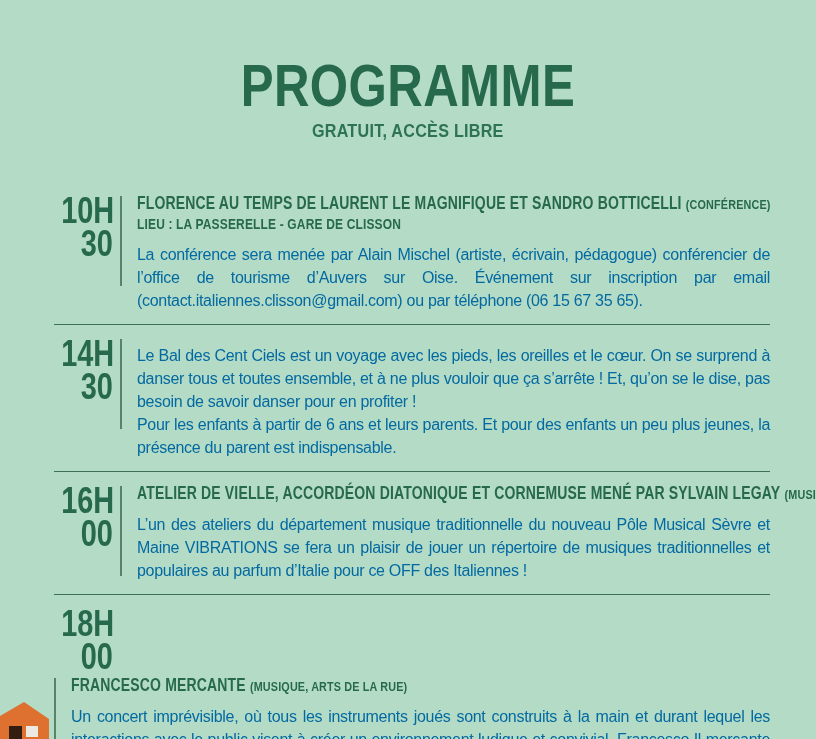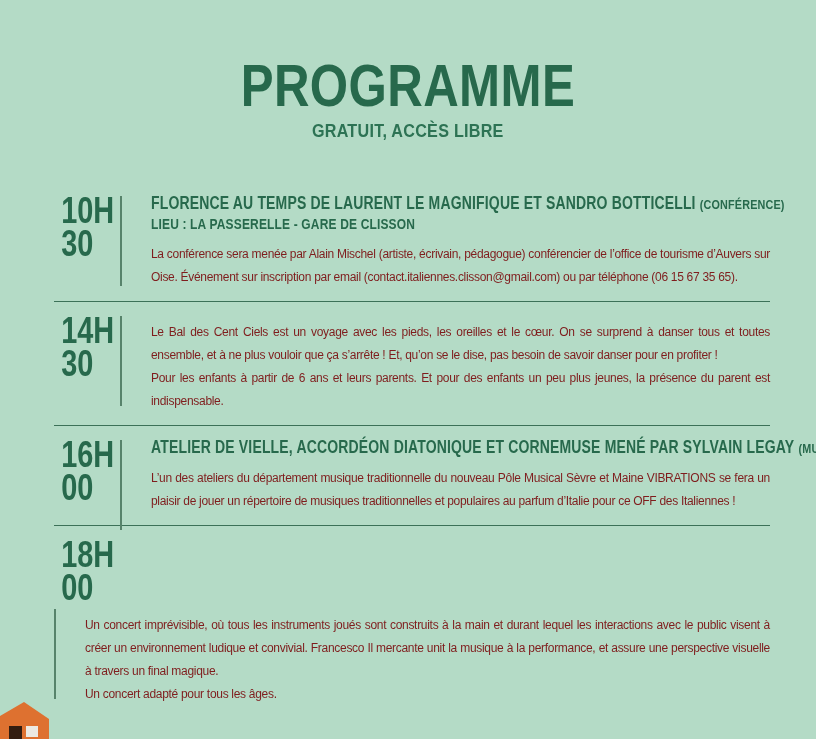--- a/index.html
+++ b/index.html
@@ -39,57 +39,57 @@
   .events { margin: 40px 46px 0 54px; }
   .event {
     display: flex;
     padding: 10px 0 12px;
     border-bottom: 1.5px solid #3c7158;
   }
   .event:last-child { border-bottom: none; flex-direction: column; }
   .time {
     flex: 0 0 66px;
     width: 66px;
-    text-align: left;
+    text-align: right;
     color: #27694c;
     font-weight: bold;
     padding-top: 3px;
   }
   .time .t {
     display: block;
     font-size: 37px;
     line-height: 0.88;
     transform: scaleX(0.78);
     transform-origin: 50% 50%;
     white-space: nowrap;
   }
-  .content { flex: 1; position: relative; padding-left: 31px; min-width: 0; }
+  .content { flex: 1; position: relative; padding-left: 17px; min-width: 0; }
   .content::before {
     content: "";
     position: absolute;
     left: 0; top: 4px;
     width: 2px; height: 90px;
     background: #57836b;
   }
   .titleline { margin: 0; white-space: nowrap; line-height: 22px; height: 22px; }
   .cond-wrap {
     display: inline-block;
     transform: scaleX(0.8);
     transform-origin: 0 60%;
     white-space: nowrap;
   }
   .etitle { font-size: 17.5px; font-weight: bold; color: #27694c; letter-spacing: 0.2px; }
   .ecat   { font-size: 13.5px; font-weight: bold; color: #27694c; letter-spacing: 0.2px; }
   .location { white-space: nowrap; line-height: 20px; height: 20px; }
   .location .cond-wrap span { font-size: 15px; font-weight: bold; color: #27694c; letter-spacing: 0.2px; }
   .desc {
     margin: 9px 0 0;
-    font-size: 12px;
+    font-size: 16px;
     line-height: 23px;
-    color: #7f1d1d;
+    color: #0369a1;
     letter-spacing: -0.3px;
     text-align: justify;
     white-space: pre-line;
   }
   .house-icon {
     position: absolute;
     left: 0; bottom: 0;
     width: 50px; height: 38px;
   }
 </style>
@@ -138,20 +138,21 @@
       <p class="desc">L’un des ateliers du département musique traditionnelle du nouveau Pôle Musical Sèvre et Maine VIBRATIONS se fera un plaisir de jouer un répertoire de musiques traditionnelles et populaires au parfum d’Italie pour ce OFF des Italiennes !</p>
     </div>
   </section>
 
   <section class="event">
     <div class="time">
       <span class="t">18H</span>
       <span class="t">00</span>
     </div>
     <div class="content">
+      <h3 class="titleline"><span class="cond-wrap"><span class="etitle">FRANCESCO MERCANTE</span> <span class="ecat">(MUSIQUE, ARTS DE LA RUE)</span></span></h3>
       <p class="desc">Un concert imprévisible, où tous les instruments joués sont construits à la main et durant lequel les interactions avec le public visent à créer un environnement ludique et convivial. Francesco Il mercante unit la musique à la performance, et assure une perspective visuelle à travers un final magique.
 Un concert adapté pour tous les âges.</p>
     </div>
   </section>
 
 </div>
 
 <svg class="house-icon" viewBox="0 0 50 38" xmlns="http://www.w3.org/2000/svg">
   <polygon points="0,15 24,1 49,18 49,38 0,38" fill="#de7130"></polygon>
   <rect x="9" y="25" width="13" height="13" fill="#331d10"></rect>

